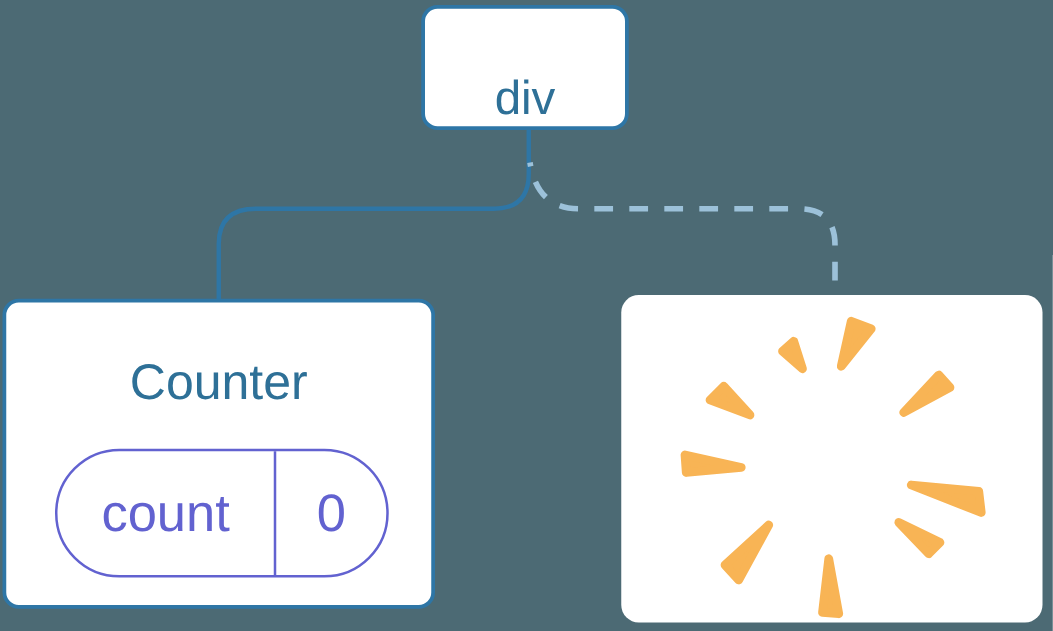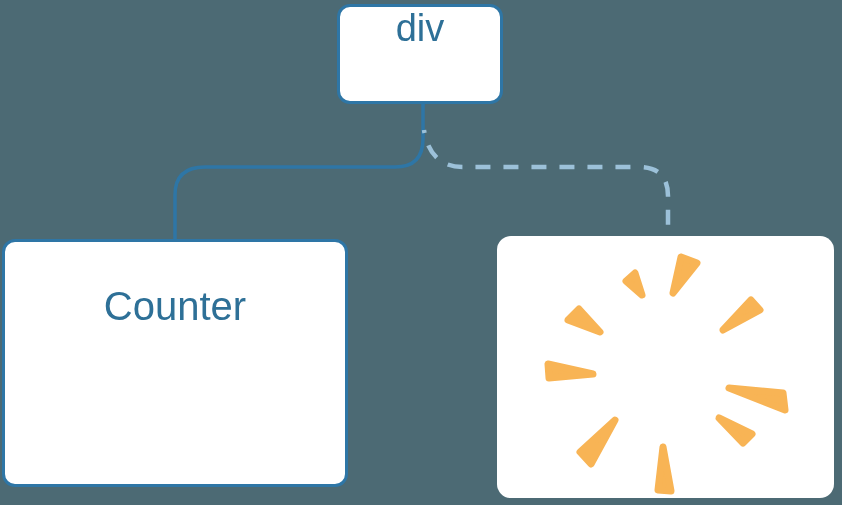--- a/index.html
+++ b/index.html
@@ -28,21 +28,21 @@
     pointer-events: none;
   }
   .node {
     position: absolute;
     background: var(--box_background);
     border-radius: 13px;
   }
   .node.bordered { border: 3px solid var(--line_solid); }
   .root-node {
     left: 337px; top: 4px; width: 166px; height: 100px;
-    display: flex; align-items: flex-start; justify-content: center;
+    display: flex; align-items: flex-end; justify-content: center;
   }
   .root-label {
     font-size: 38px; font-weight: 500;
     color: var(--heading_text);
   }
   .counter-node {
     left: 2px; top: 239px; width: 346px; height: 248px;
   }
   .counter-title {
     position: absolute; left: 0; top: 42px; width: 100%;
@@ -83,20 +83,28 @@
     <path d="M423 103 L423 139 Q423 167 395 167 L205 167 Q175 167 175 195 L175 240" fill="none" stroke="var(--line_solid)" stroke-width="3.5"></path>
     <path d="M424 130 Q430 167 463 167 L639 167 Q668 167 668 196 L668 237" fill="none" stroke="var(--line_dashed)" stroke-width="4.5" stroke-dasharray="15 13" stroke-dashoffset="12"></path>
   </svg>
 
   <div class="node bordered root-node">
     <span class="root-label">div</span>
   </div>
 
   <div class="node bordered counter-node">
     <div class="counter-title">Counter</div>
+    <div class="state-pill">
+      <div class="pill-key-cell">
+        <span>count</span>
+      </div>
+      <div class="pill-value-cell">
+        <span>0</span>
+      </div>
+    </div>
   </div>
 
   <div class="node removed-node">
     <svg class="poof-svg" viewBox="0 0 337 262" xmlns="http://www.w3.org/2000/svg" fill="var(--poof_color)" stroke="var(--poof_color)" stroke-width="7" stroke-linejoin="round">
       <path d="M184 21 L200 27 L176 57 Z"></path>
       <path d="M129 45 L138 37 L145 59 Z"></path>
       <path d="M71 84 L82 73 L103 96 Z"></path>
       <path d="M51 128 L52 142 L96 138 Z"></path>
       <path d="M254 64 L263 74 L226 94 Z"></path>
       <path d="M286 157 L288 174 L232 152 Z"></path>

